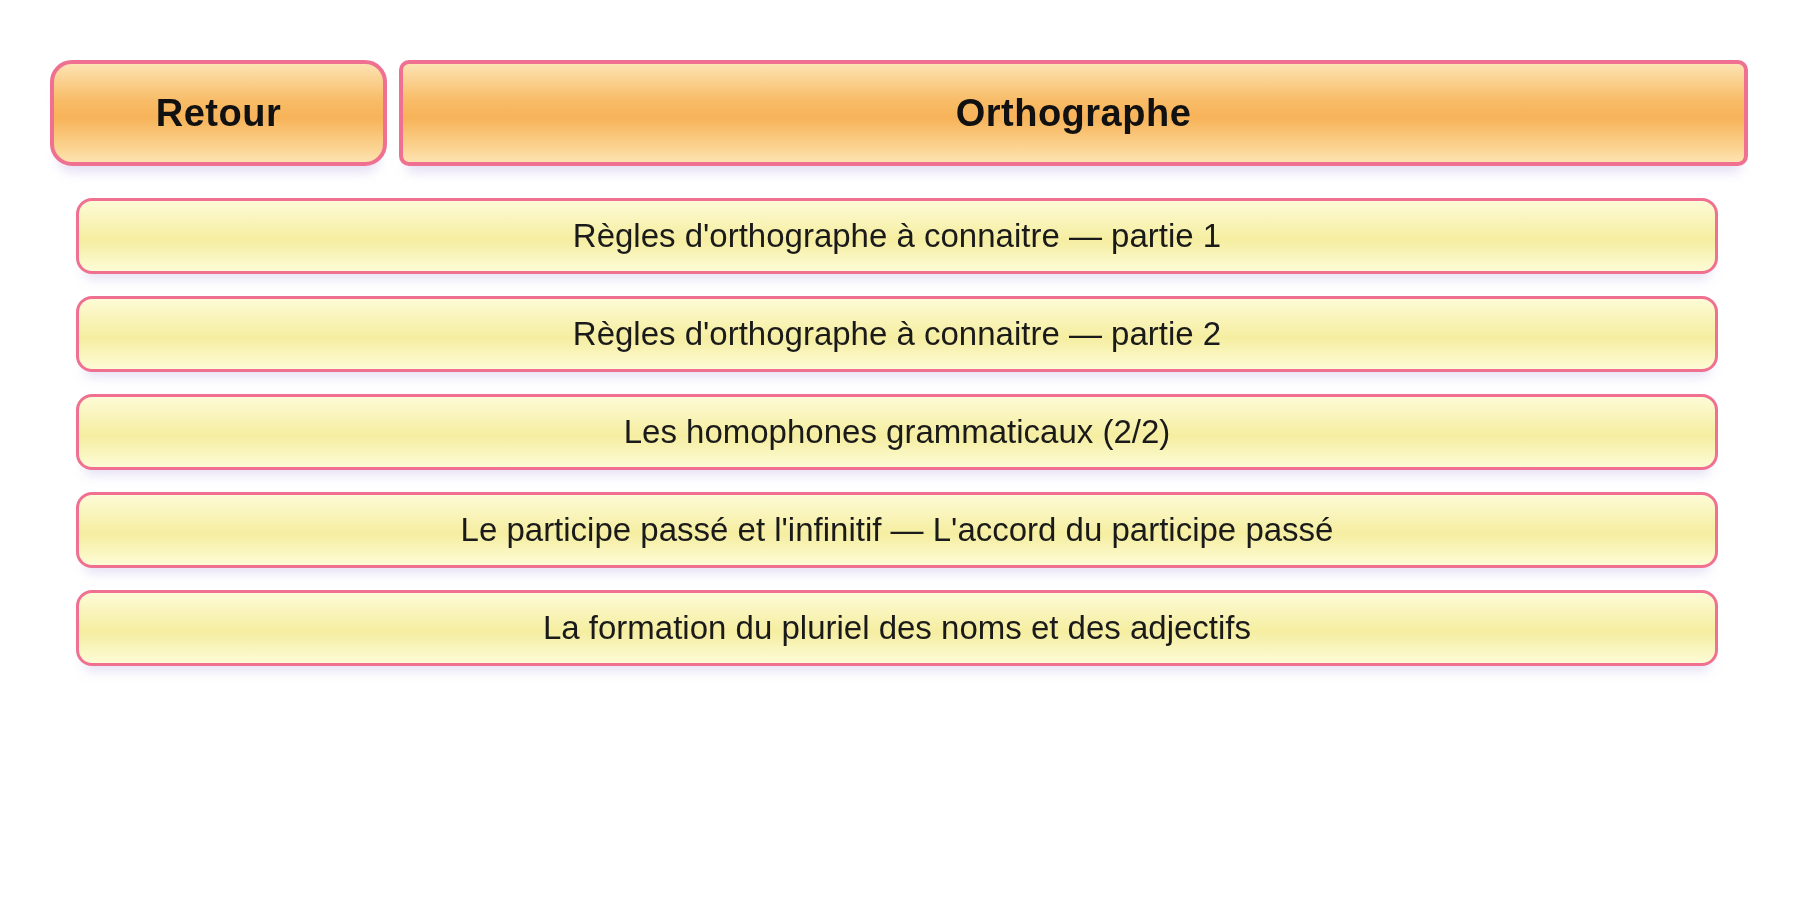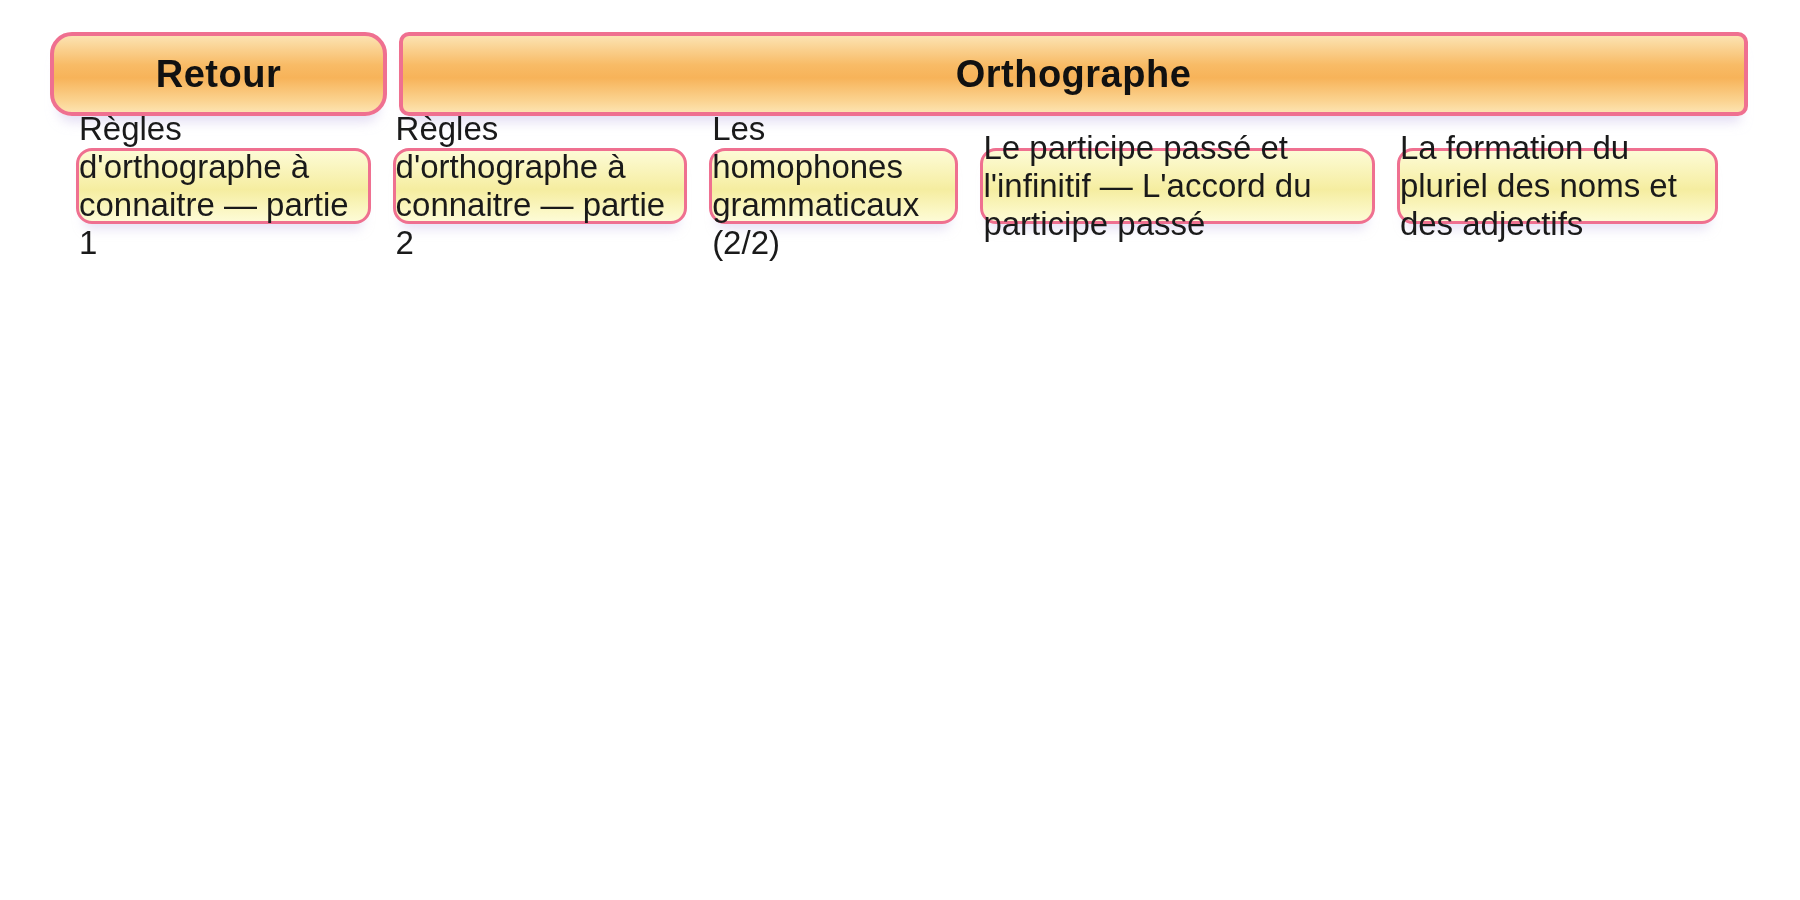--- a/index.html
+++ b/index.html
@@ -16,46 +16,47 @@
     overflow: hidden;
   }
   .header-row {
     display: flex;
     gap: 12px;
     padding: 32px 52px 0 50px;
     box-sizing: border-box;
   }
   .btn-orange {
     box-sizing: border-box;
-    height: 84px;
+    height: 106px;
     border: 4px solid #ef7090;
     border-radius: 22px;
     background: linear-gradient(180deg, #fce3b2 0%, #f8bb66 38%, #f7b359 55%, #fbd390 85%, #fde3b0 100%);
     display: flex;
     align-items: center;
     justify-content: center;
     box-shadow: 0 14px 12px -8px rgba(205, 195, 235, 0.55);
+    margin-top: 28px;
   }
   .back-btn {
     width: 337px;
     cursor: pointer;
   }
   .title-btn {
     flex: 1;
     border-radius: 10px;
   }
   .header-text {
     font-size: 38px;
     font-weight: bold;
     color: #111111;
     letter-spacing: 0.5px;
   }
   .menu {
     display: flex;
-    flex-direction: row;
+    flex-direction: column;
     gap: 22px;
     padding: 32px 82px 0 76px;
     box-sizing: border-box;
   }
   .menu-item {
     box-sizing: border-box;
     height: 76px;
     border: 3px solid #ef7090;
     border-radius: 16px;
     background: linear-gradient(180deg, #fdfbd6 0%, #f7f0aa 45%, #f5eda0 55%, #fbf7c4 85%, #fdfbd6 100%);

